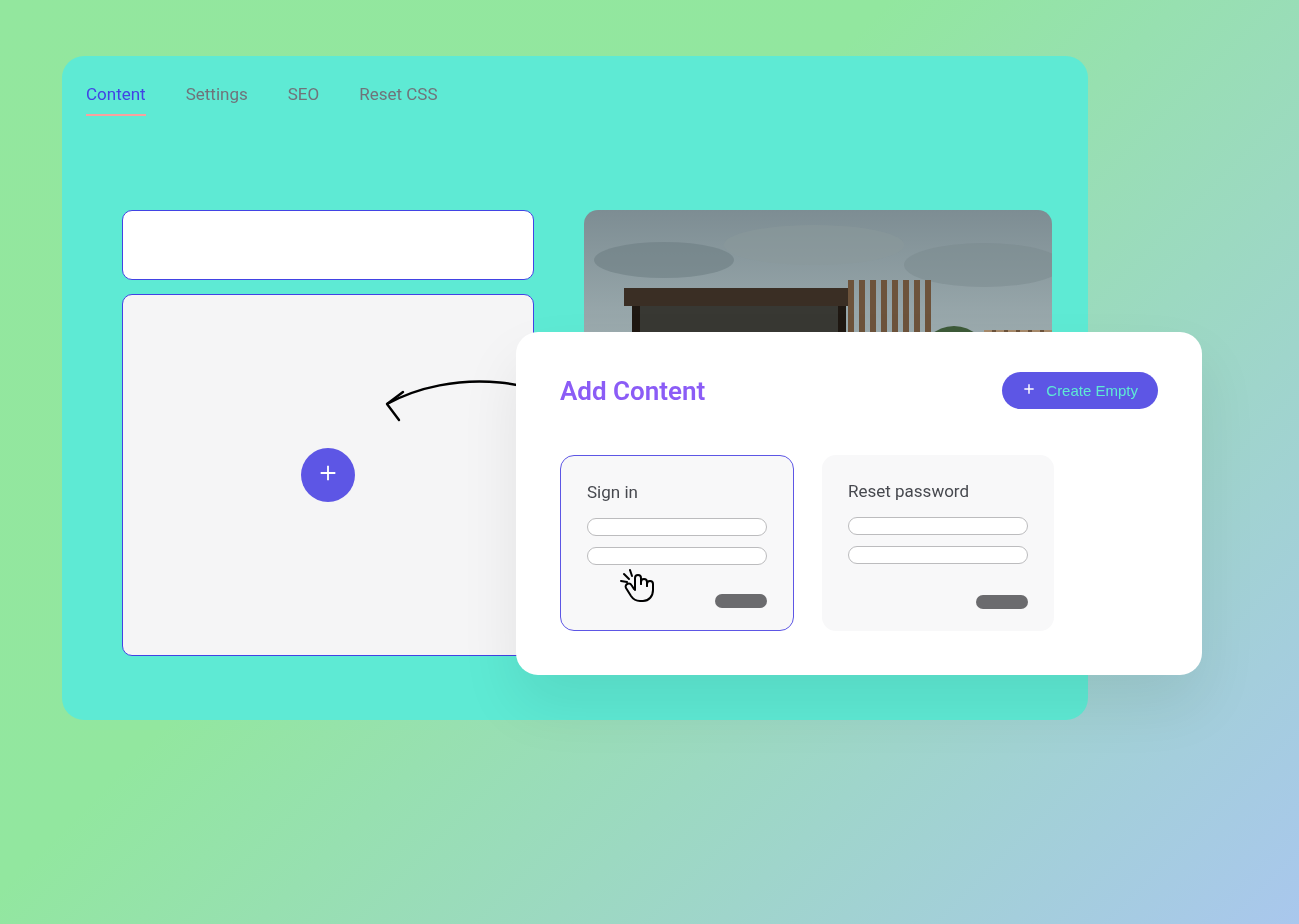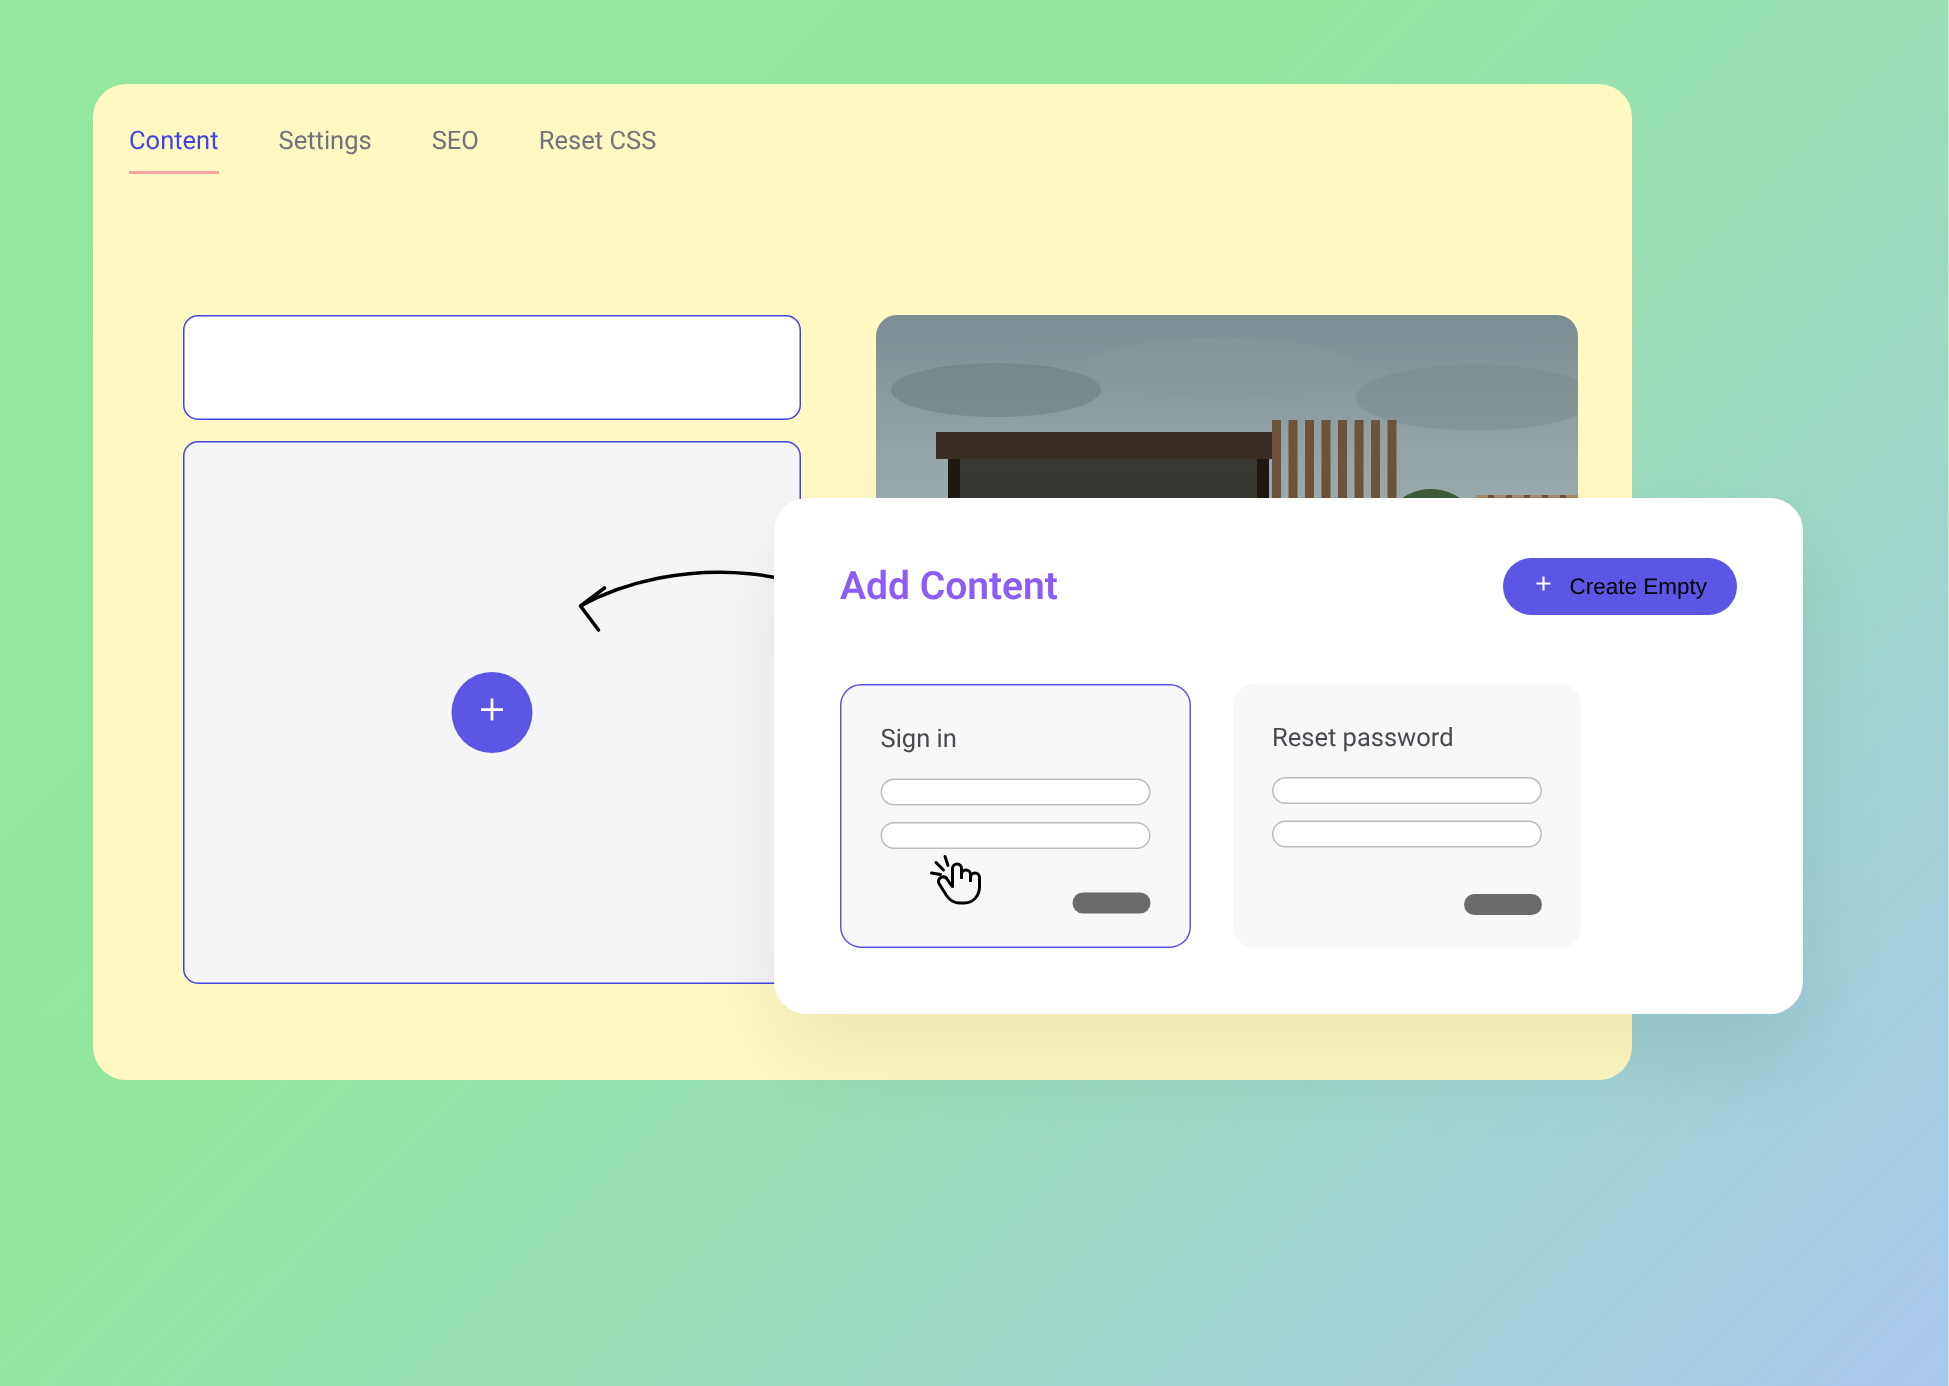--- a/index.html
+++ b/index.html
@@ -8,21 +8,21 @@
     background: linear-gradient(135deg, #93e79e 0%, #92e79f 40%, #a9c7ed 100%);
     width: 1299px;
     height: 924px;
     padding: 56px 62px;
     position: relative;
     overflow: hidden;
   }
 
   
   .editor {
-    background: #fef9c3;
+    background: #5eead4;
     border-radius: 22px;
     width: 1026px;
     height: 664px;
     position: relative;
     overflow: hidden;
   }
   .tabs {
     display: flex;
     gap: 40px;
     padding: 28px 24px 0 24px;
@@ -99,21 +99,21 @@
     align-items: center;
     margin-bottom: 46px;
   }
   .modal-title {
     font-size: 26px;
     font-weight: 600;
     color: #8b5cf6;
   }
   .create-btn {
     background: #5d56e5;
-    color: #000000;
+    color: #5eead4;
     border: none;
     border-radius: 20px;
     padding: 10px 20px;
     font-size: 15px;
     display: flex;
     align-items: center;
     gap: 10px;
     cursor: pointer;
   }
   .create-btn svg { width: 14px; height: 14px; stroke: #fff; stroke-width: 2.5; }

